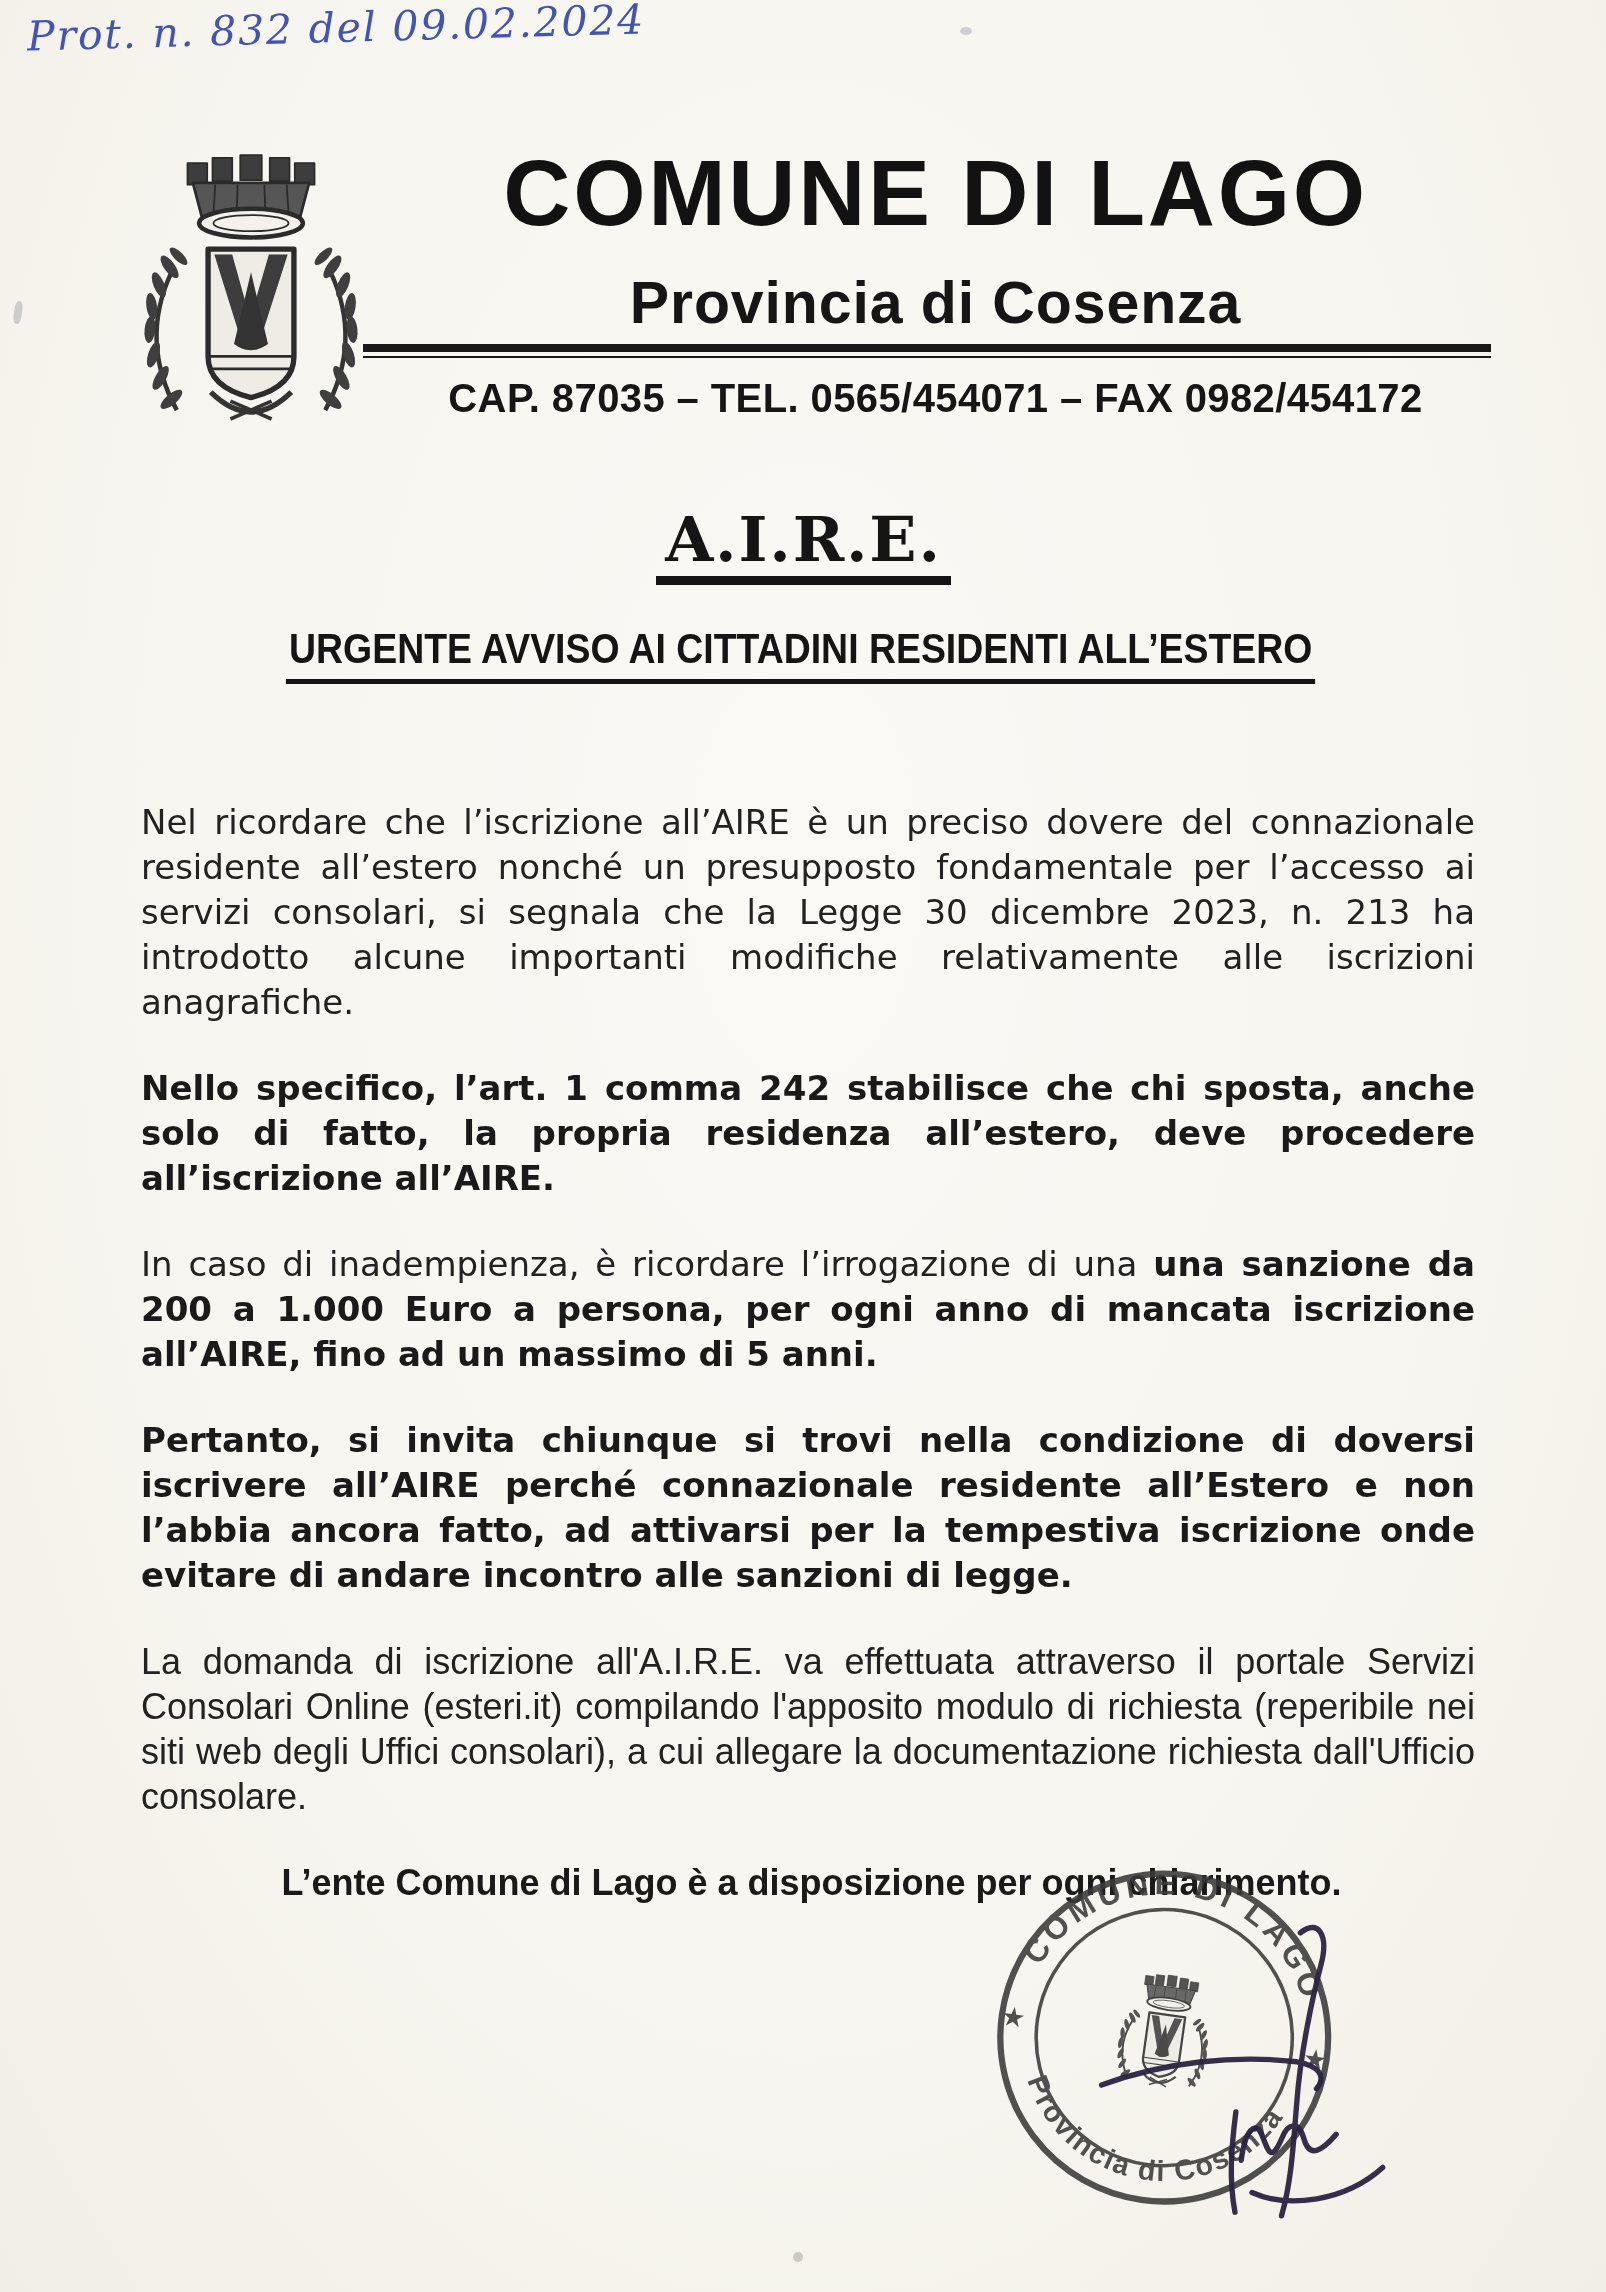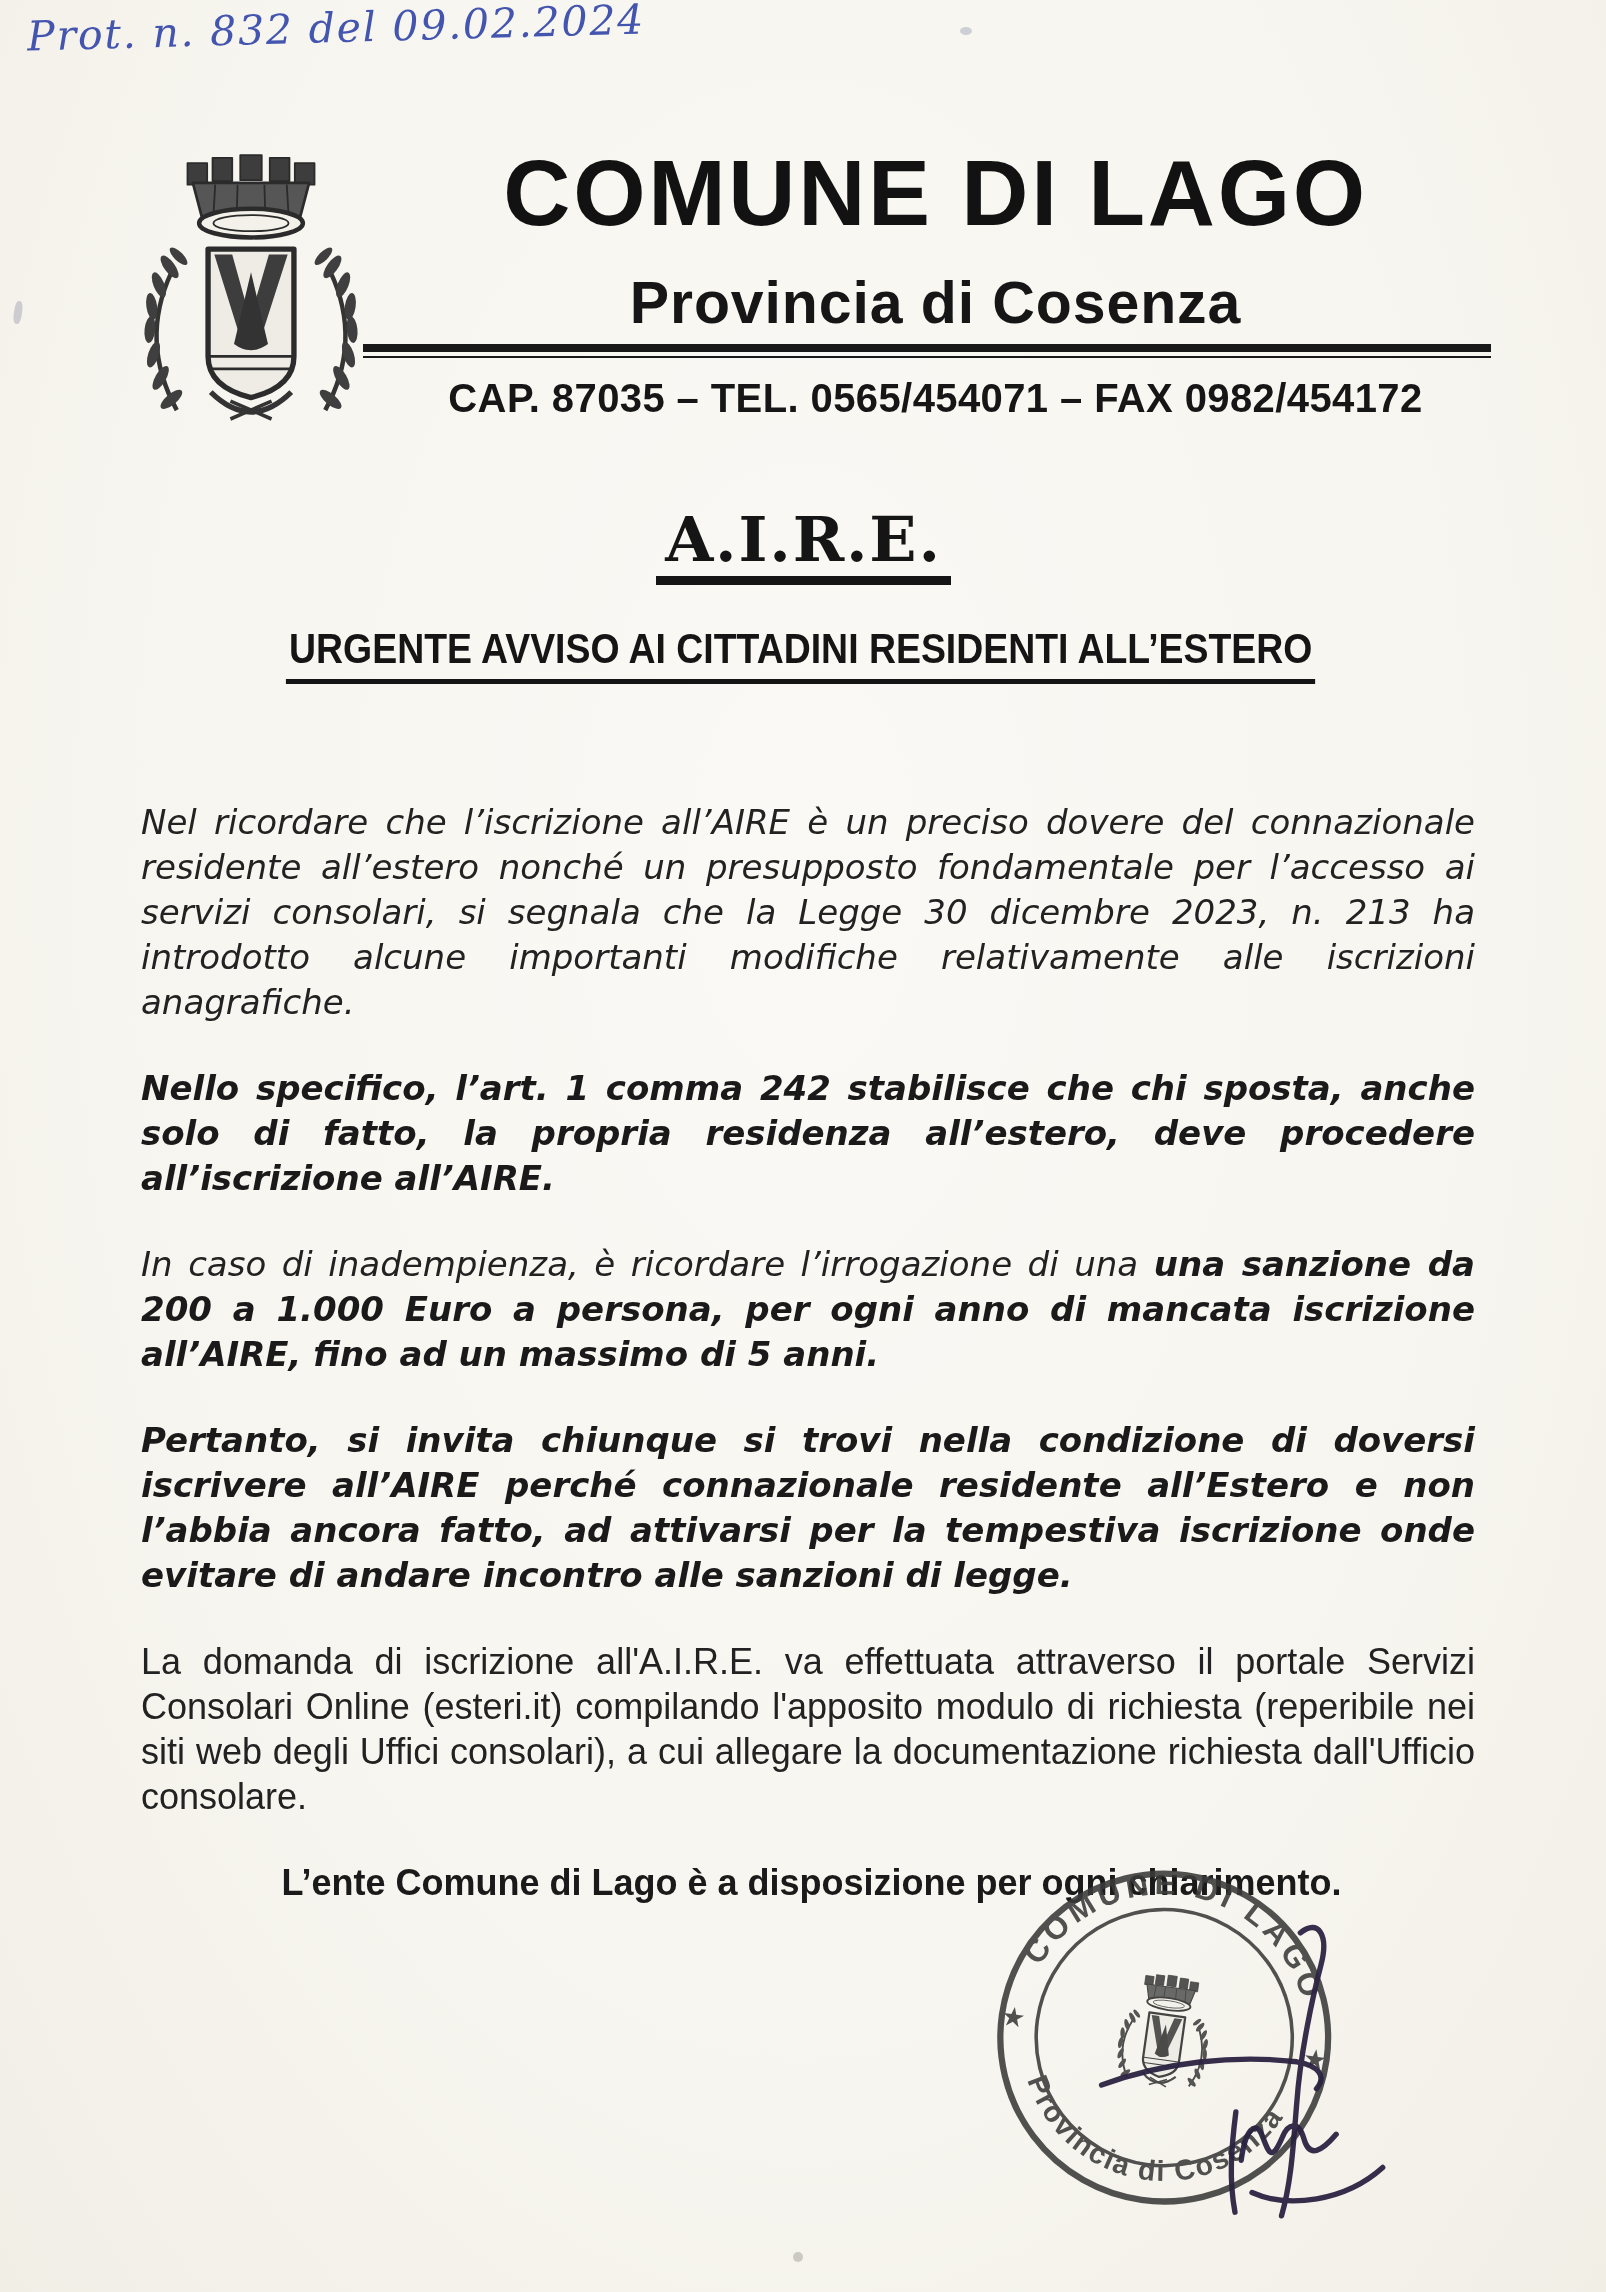--- a/index.html
+++ b/index.html
@@ -63,21 +63,21 @@
   }
   
   .body{position:absolute;left:141px;top:800px;width:1334px;}
   .para{
     margin:0 0 41px 0;
     font-size:36px;line-height:45px;
     text-align:justify;color:#222;
   }
   .para.bold{font-weight:bold;color:#1a1a1a;}
   .bold-inline{font-weight:bold;color:#1a1a1a;}
-  .para.humanist{font-family:"DejaVu Sans","Liberation Sans",sans-serif;font-size:34px;font-style:italic;}
+  .para.humanist{font-family:"DejaVu Sans","Liberation Sans",sans-serif;font-size:34px;}
   .para.closing{text-align:center;margin-left:7px;}
   
   .stamp-svg{position:absolute;left:967px;top:1863px;width:484px;height:394px;}
   .stamp-arc-text{font-family:"Liberation Sans",sans-serif;font-weight:bold;fill:#3a3a3a;}
   .stamp-top-text{font-size:35px;letter-spacing:5px;}
   .stamp-bot-text{font-size:32px;letter-spacing:2px;}
   .stamp-star{font-size:30px;fill:#3a3a3a;text-anchor:middle;}
   
   .spk{position:absolute;pointer-events:none;}
   .spk1{left:960px;top:27px;width:11.6px;height:8px;border-radius:50%;background:#9aa0b5;opacity:.45;}

